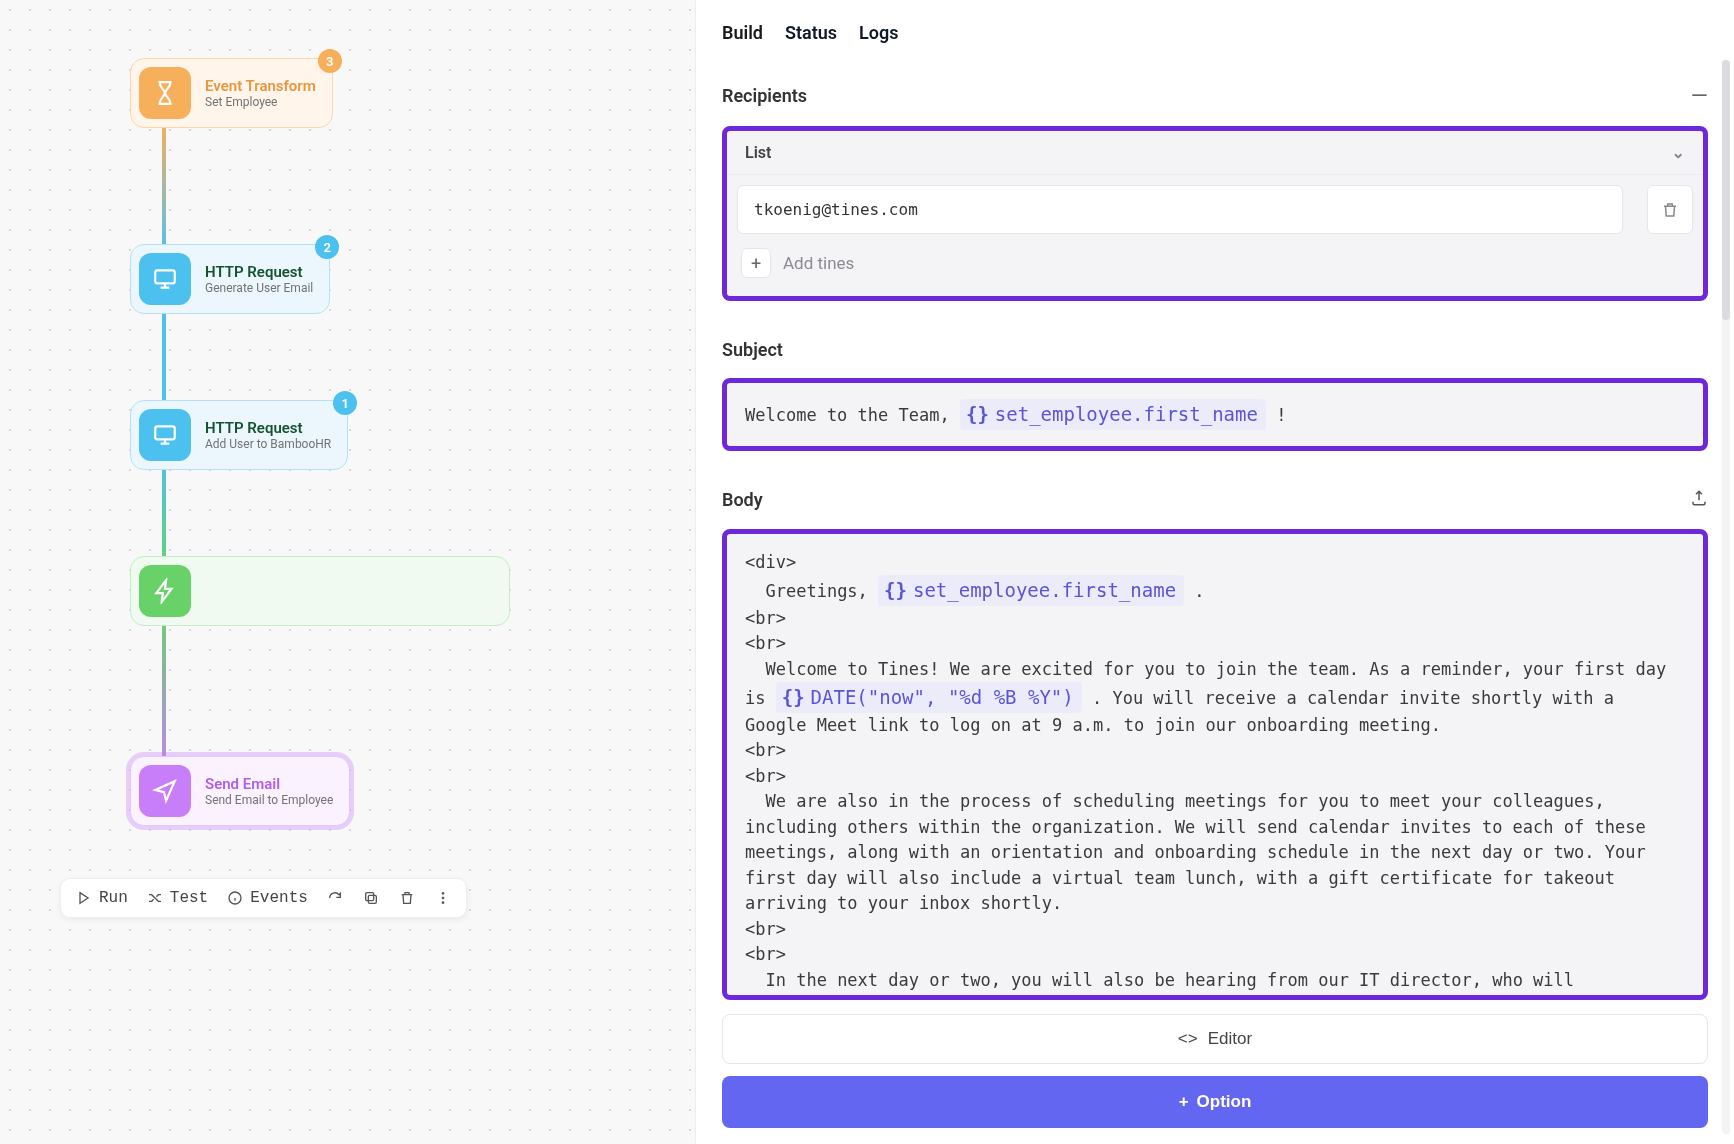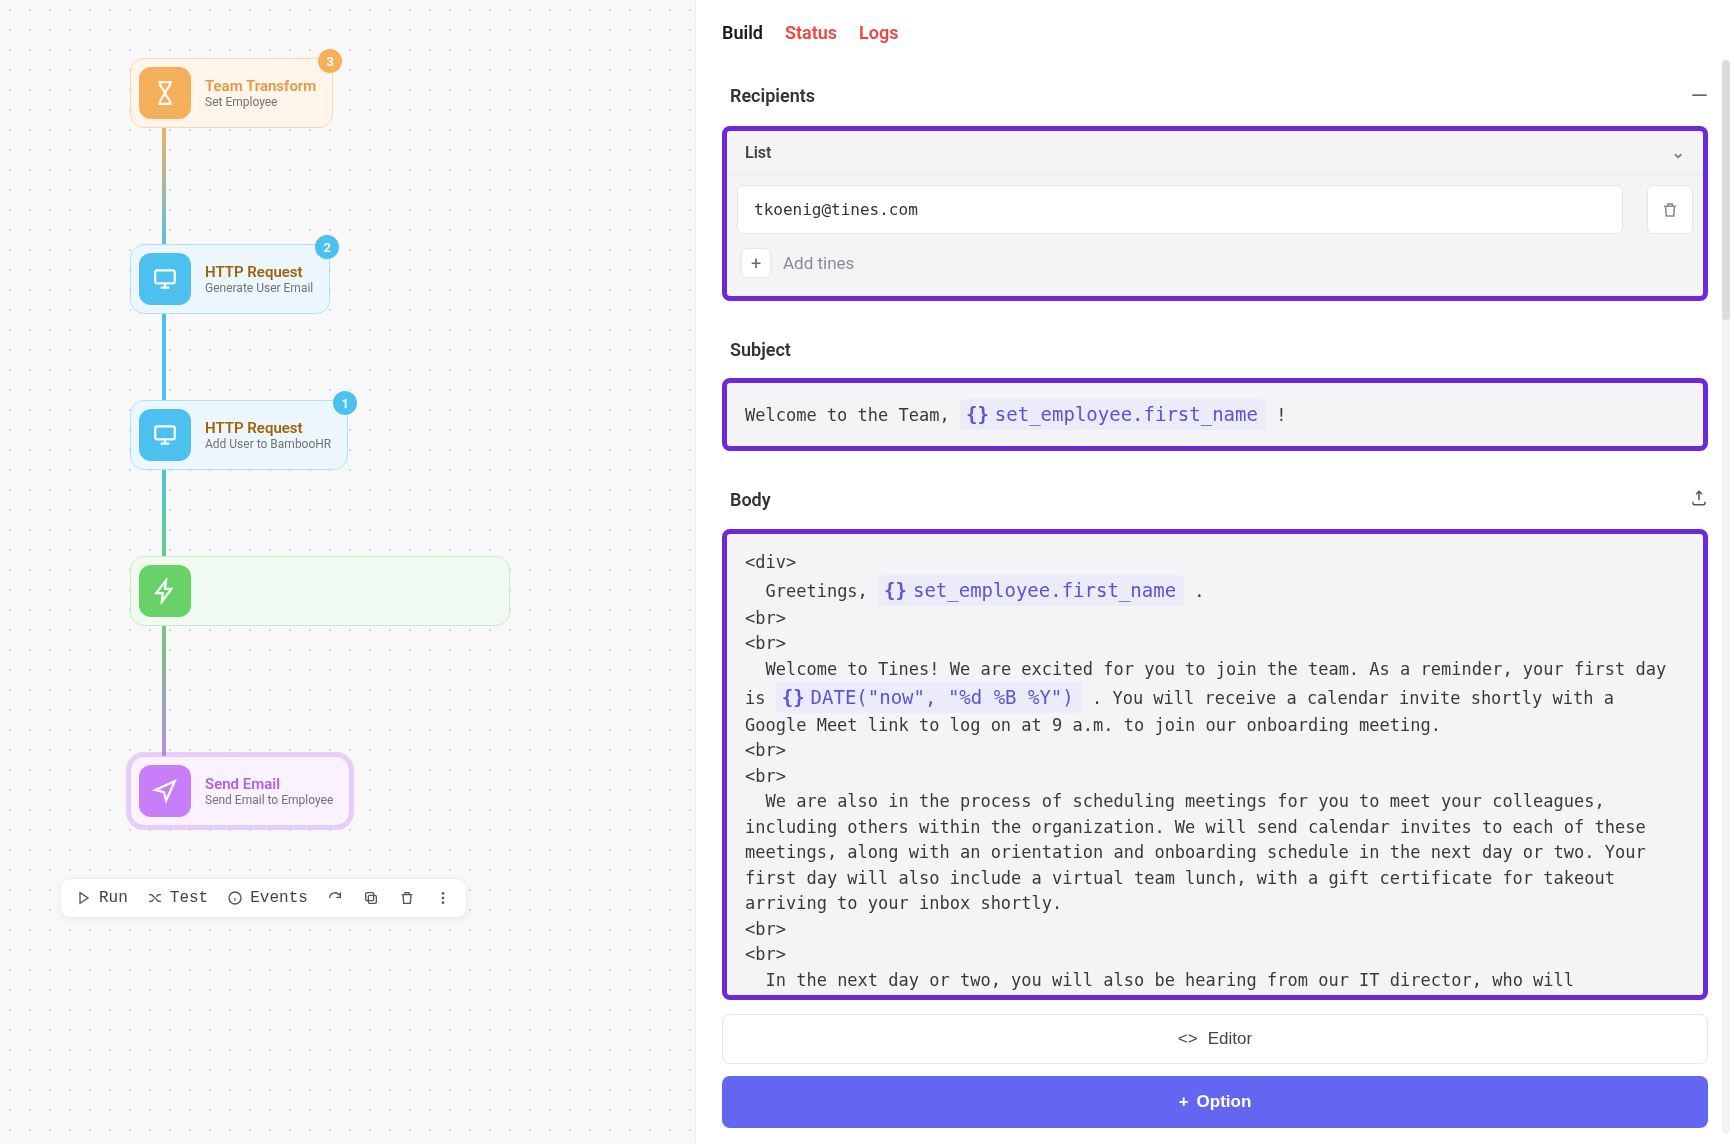--- a/index.html
+++ b/index.html
@@ -64,21 +64,21 @@
   }
 
   
   .node-orange { background: #fff5eb; border: 1px solid #fbd7ac; }
   .node-orange .iconbox { background: #f6b05b; }
   .node-orange .type-label { color: #e69740; }
   .node-orange .badge { background: #f6b05b; }
 
   .node-blue { background: #ecf7fd; border: 1px solid #b6e1f4; }
   .node-blue .iconbox { background: #4cc1f0; }
-  .node-blue .type-label { color: #a16207; }
+  .node-blue .type-label { color: #14532d; }
   .node-blue .badge { background: #4cc1f0; }
 
   .node-green { background: #f1faf1; border: 1px solid #c7ebc6; }
   .node-green .iconbox { background: #68d268; }
   .node-green .type-label { color: #53b953; }
 
   .node-purple { background: #faf3ff; border: 1px solid #e3c7f9; box-shadow: 0 0 0 4px rgba(200,126,248,0.35); }
   .node-purple .iconbox { background: #c87ef8; }
   .node-purple .type-label { color: #b25ee8; }
 
@@ -125,30 +125,30 @@
     display: flex;
     flex-direction: column;
   }
   .tabs {
     display: flex;
     gap: 22px;
     font-size: 18px;
     font-weight: 600;
     margin-bottom: 40px;
   }
-  .tabs .tab { color: #ef4444; cursor: pointer; }
+  .tabs .tab { color: #0f172a; cursor: pointer; }
   .tabs .tab.active { color: #1a1a1a; }
 
   .section-header {
     display: flex;
     justify-content: space-between;
     align-items: center;
     margin-bottom: 18px;
   }
-  .section-title { font-size: 18px; font-weight: 600; color: #333; margin-left: 8px; }
+  .section-title { font-size: 18px; font-weight: 600; color: #333; }
 
   .gray-box {
     background: #f4f4f6;
     border: 5px solid #6d28d9;
     border-radius: 8px;
   }
 
   .list-container {
     padding: 0;
   }
@@ -310,21 +310,21 @@
   <div class="connector" style="left:162px; top:440px; height:150px; background:linear-gradient(#4cc1f0,#68d268);"></div>
   <div class="connector" style="left:162px; top:600px; height:190px; background:linear-gradient(#68d268,#c87ef8);"></div>
 
   <div class="node node-orange" style="left:130px; top:58px;">
     <div class="iconbox">
       <svg width="26" height="26" viewBox="0 0 24 24" fill="none" stroke-width="2">
           <path d="M6 2h12M6 22h12M7 2c0 5 4 6 5 10-1 4-5 5-5 10M17 2c0 5-4 6-5 10 1 4 5 5 5 10"></path>
         </svg>
     </div>
     <div class="labels">
-      <span class="type-label">Team Transform</span>
+      <span class="type-label">Event Transform</span>
       <span class="title-label">Set Employee</span>
     </div>
     <div class="badge">3</div>
   </div>
 
   <div class="node node-blue" style="left:130px; top:244px;">
     <div class="iconbox">
       <svg width="26" height="26" viewBox="0 0 24 24" fill="none" stroke-width="2">
           <rect x="3" y="4" width="18" height="12" rx="2"></rect>
           <path d="M8 20h8M12 16v4"></path>

